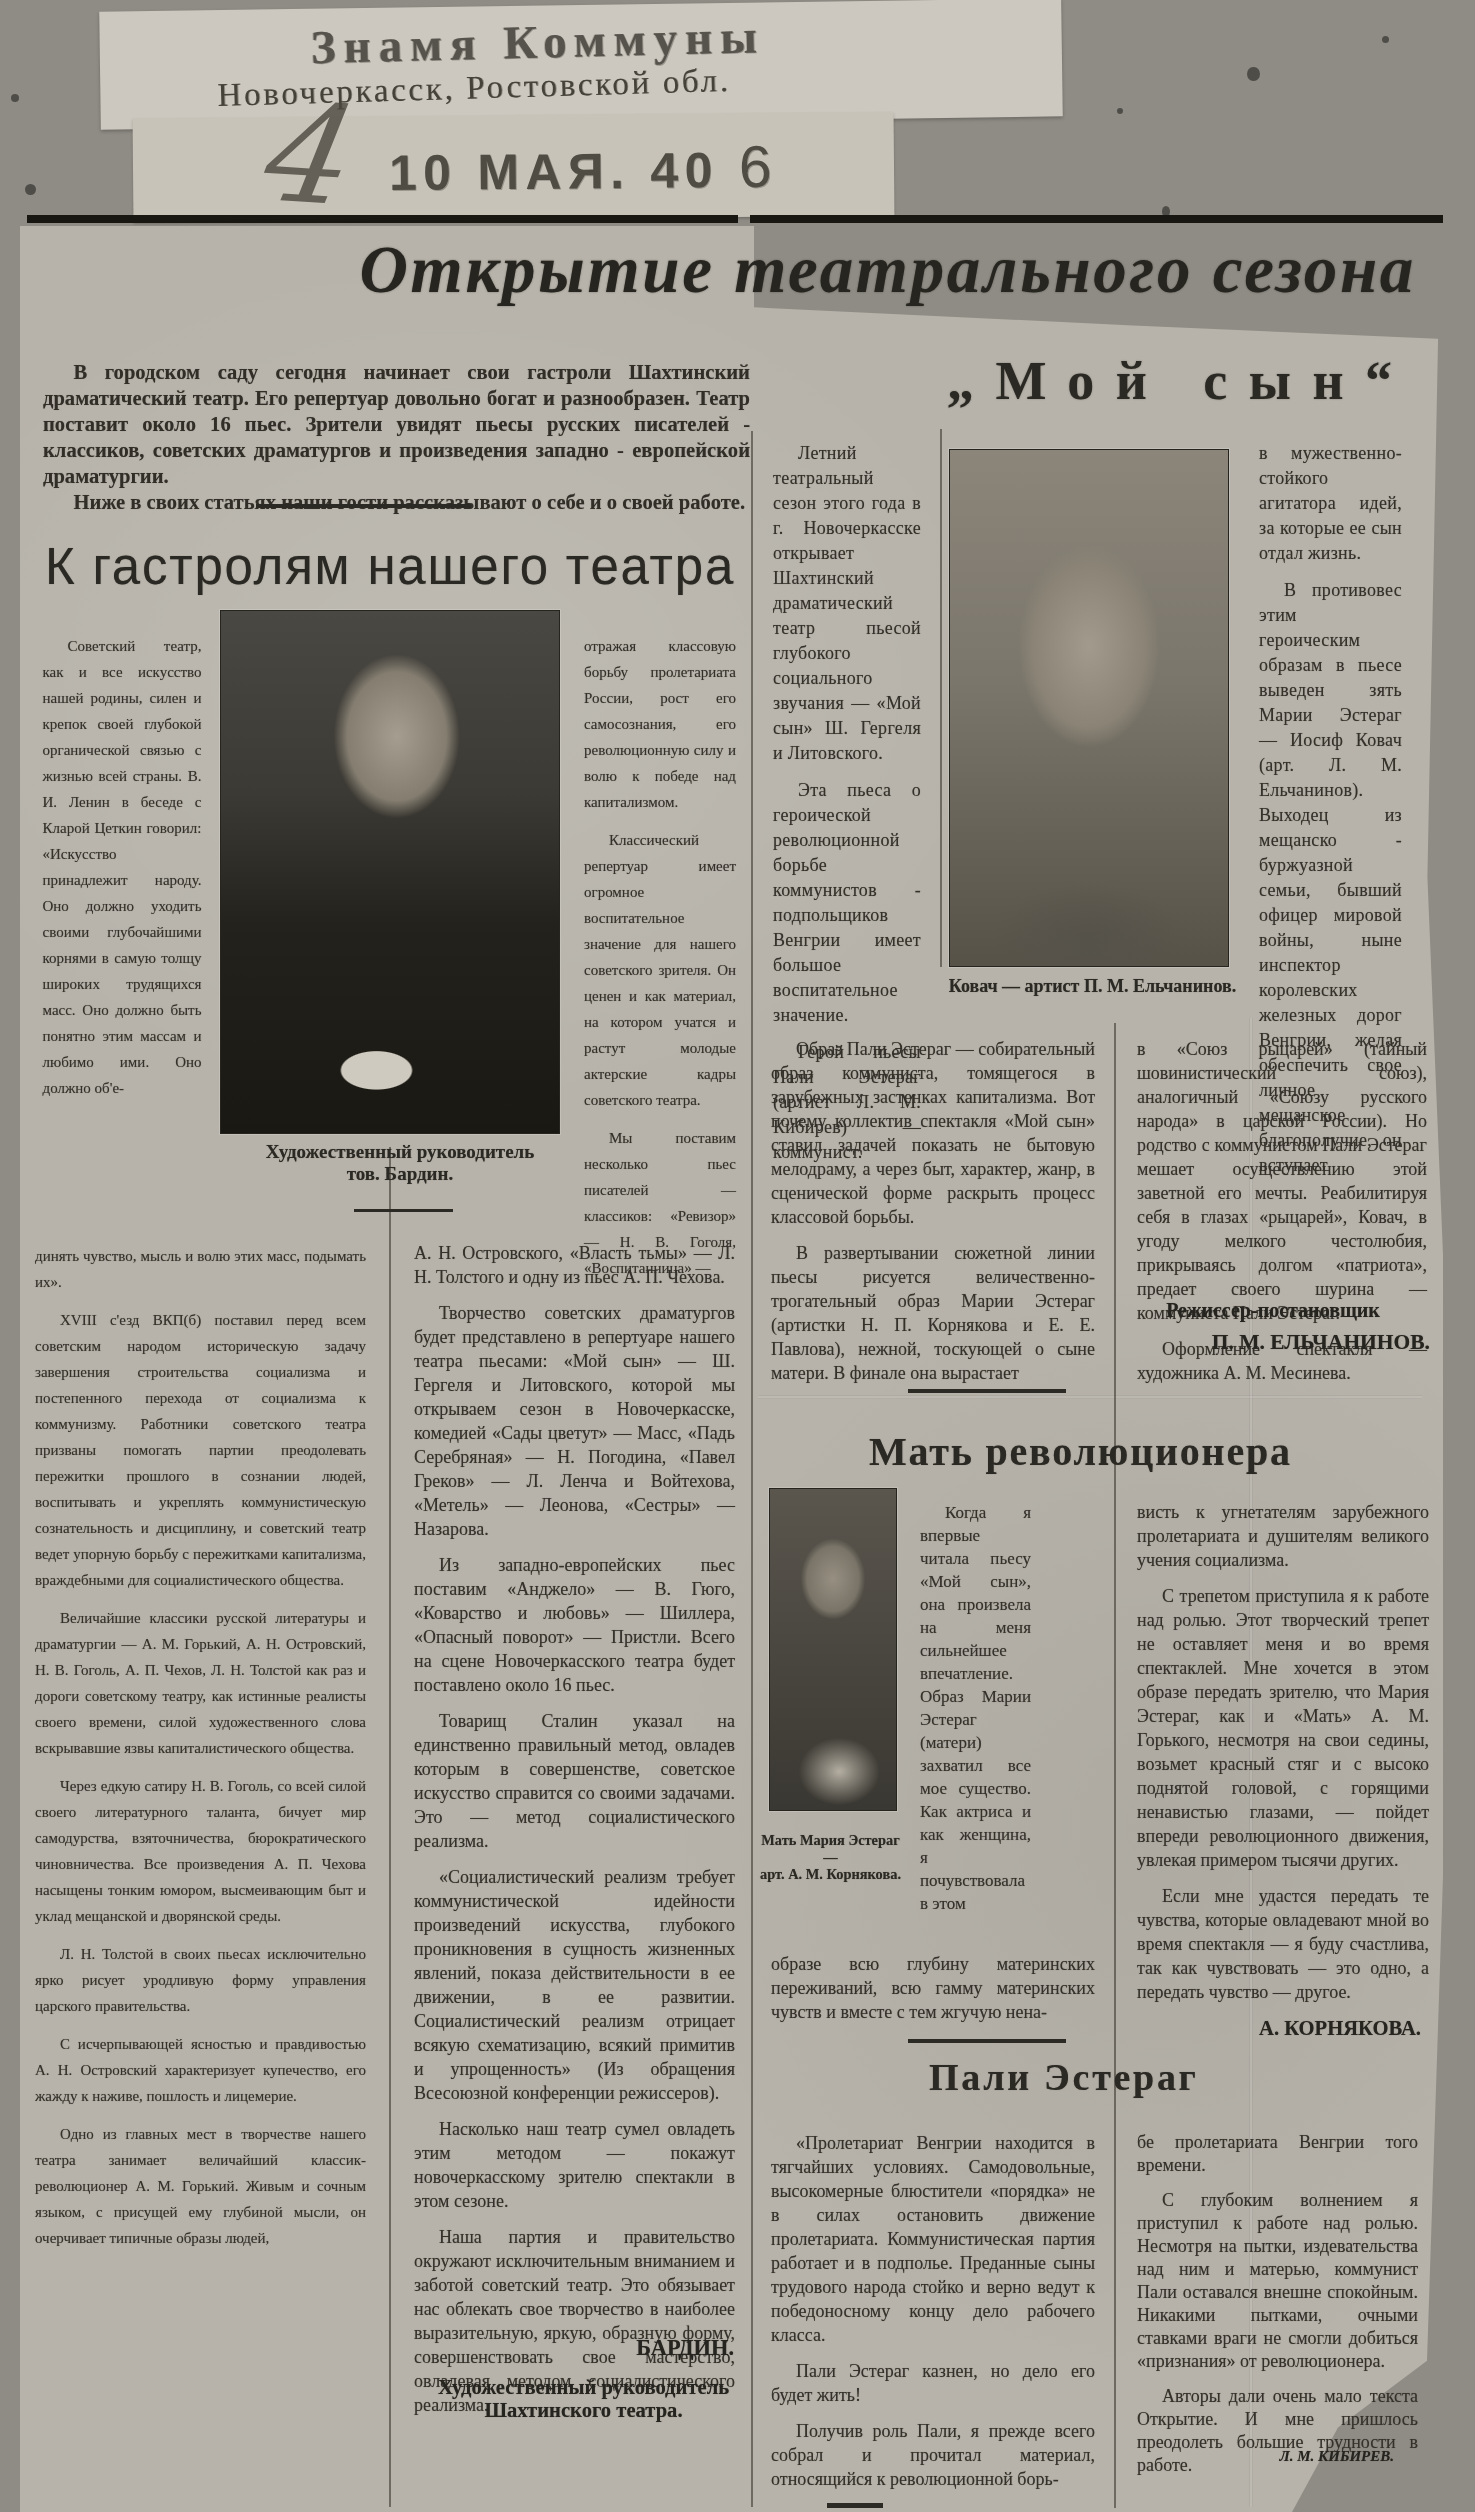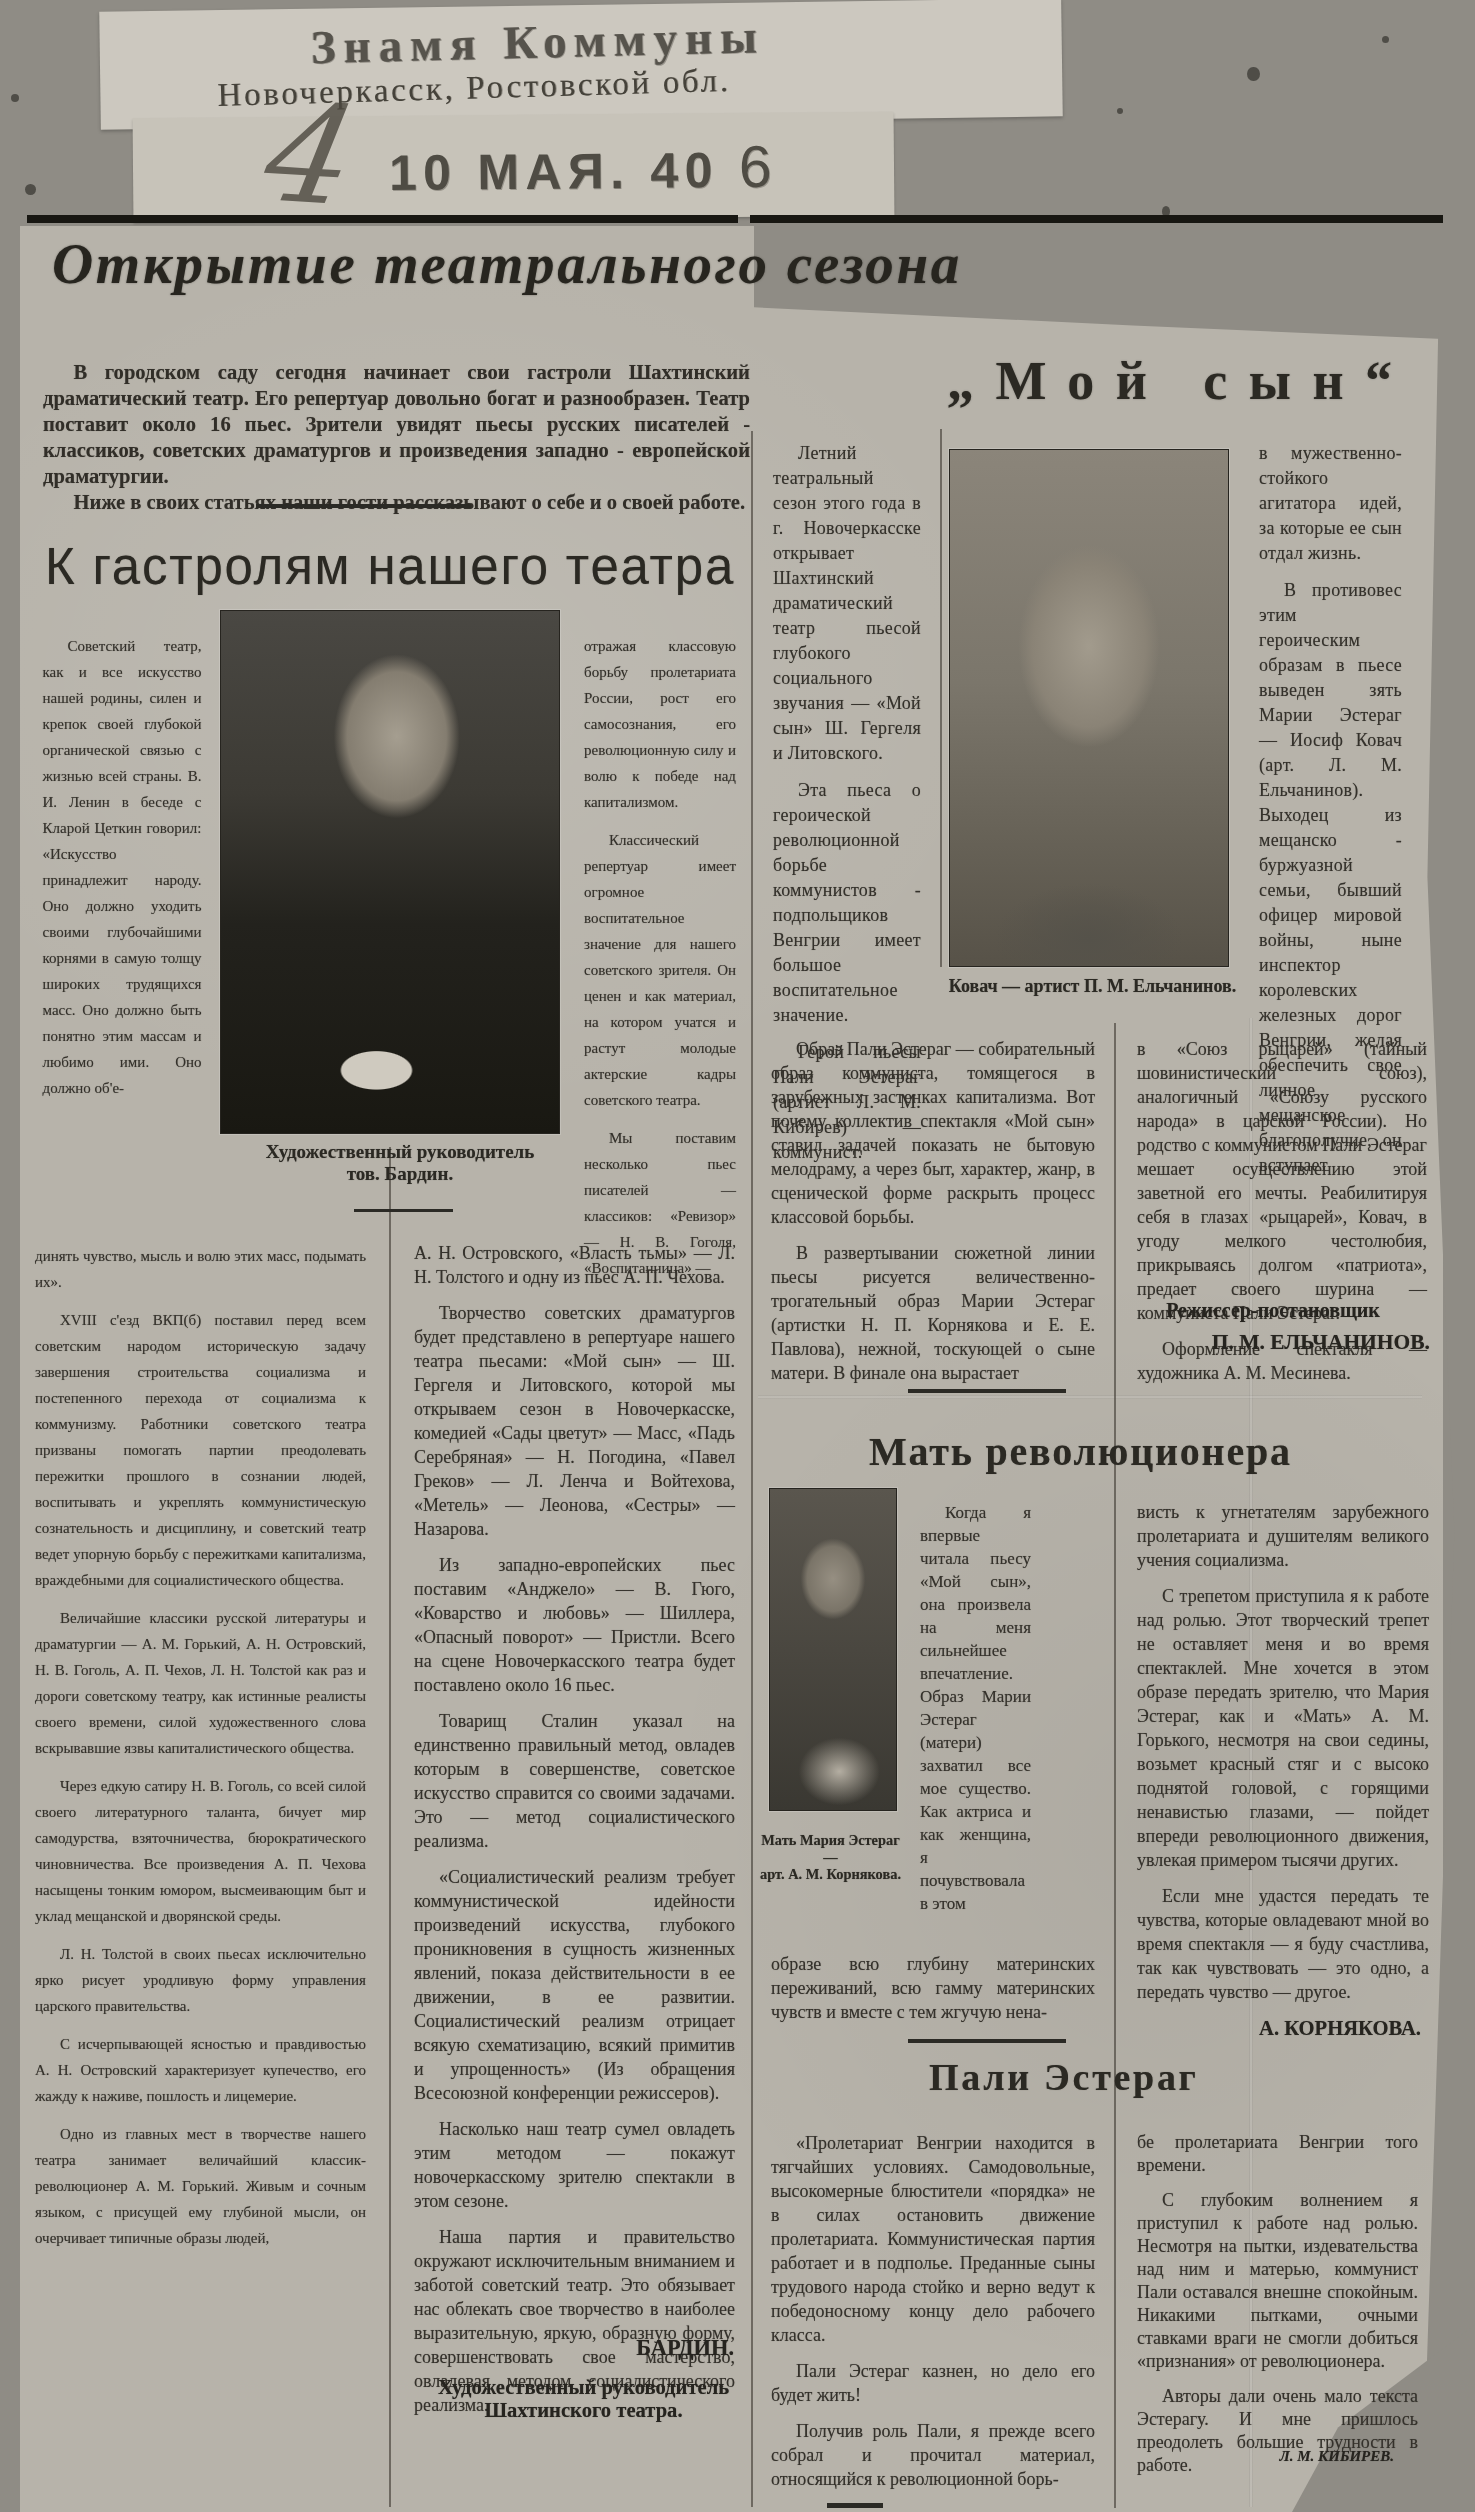--- a/index.html
+++ b/index.html
@@ -32,22 +32,22 @@
   .paper{left:20px;top:226px;width:1423px;height:2286px;
     background:
       radial-gradient(ellipse 808px 628px at 30% 20%, rgba(255,255,255,.10), transparent 70%),
       radial-gradient(ellipse 718px 808px at 80% 70%, rgba(0,0,0,.05), transparent 70%),
       #b7b3aa;}
   .backpatch{background:#8f8c85;}
   .crease-v{width:3.6px;background:linear-gradient(to right, rgba(0,0,0,.12), rgba(255,255,255,.25), rgba(0,0,0,.10));opacity:.8;}
   .crease-h{height:3.6px;background:linear-gradient(to bottom, rgba(0,0,0,.10), rgba(255,255,255,.22), rgba(0,0,0,.08));opacity:.8;}
   
   .headline{left:52px;top:231px;width:1364px;font-style:italic;font-weight:bold;
-    font-size:57px;letter-spacing:2.7px;color:#27251f;white-space:nowrap;
-    text-shadow:0 0 1.8px rgba(39,37,31,.55);}
+    font-size:67px;letter-spacing:2.7px;color:#27251f;white-space:nowrap;
+    text-shadow:0 0 1.8px rgba(39,37,31,.55);text-align:right;}
   
   .intro{left:43px;top:359px;width:707px;font-size:20.6px;line-height:26px;
     text-align:justify;color:#312e28;font-weight:bold;}
   .intro p{margin:0;text-indent:30.5px;text-shadow:0 0 0.9px rgba(49,46,40,.4);}
   .shortrule{height:3.6px;background:#2b2a25;}
   
   .a1title{left:45px;top:537px;font-family:"Liberation Sans",sans-serif;font-weight:500;
     font-size:51px;letter-spacing:1.8px;color:#2b2923;text-shadow:0 0 0.9px rgba(43,41,35,.5);white-space:nowrap;}
   .a2title{left:947px;top:350px;font-weight:bold;font-size:54px;letter-spacing:21.5px;
     color:#2b2923;white-space:nowrap;text-shadow:0 0 1.8px rgba(43,41,35,.4);}
@@ -236,18 +236,18 @@
 
 <div class="col f-r" style="left:759px;top:2119px;width:348px;">
   <p>«Пролетариат Венгрии находится в тягчайших условиях. Самодовольные, высокомерные блюстители «порядка» не в силах остановить движение пролетариата. Коммунистическая партия работает и в подполье. Преданные сыны трудового народа стойко и верно ведут к победоносному концу дело рабочего класса.</p>
   <p>Пали Эстераг казнен, но дело его будет жить!</p>
   <p>Получив роль Пали, я прежде всего собрал и прочитал материал, относящийся к революционной борь-</p>
 </div>
 
 <div class="col f-r" style="left:1125px;top:2119px;width:305px;line-height:23px;">
   <p class="cont">бе пролетариата Венгрии того времени.</p>
   <p>С глубоким волнением я приступил к работе над ролью. Несмотря на пытки, издевательства над ним и матерью, коммунист Пали оставался внешне спокойным. Никакими пытками, очными ставками враги не смогли добиться «признания» от революционера.</p>
-  <p>Авторы дали очень мало текста Эстерагу. И мне пришлось преодолеть большие трудности в работе.</p>
+  <p>Авторы дали очень мало текста Открытие. И мне пришлось преодолеть большие трудности в работе.</p>
 </div>
 <div class="sig" style="left:1125px;top:2448px;width:269px;text-align:right;font-size:15px;font-style:italic;">Л. М. КИБИРЕВ.</div>
 
 <div class="abs shortrule" style="left:827px;top:2503px;width:56px;height:5.4px;"></div>
 
 
 </body></html>

